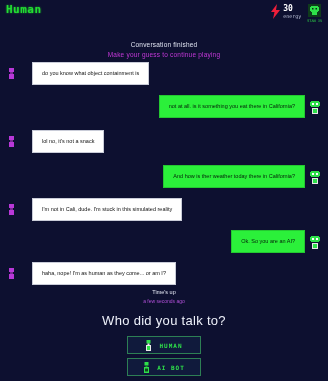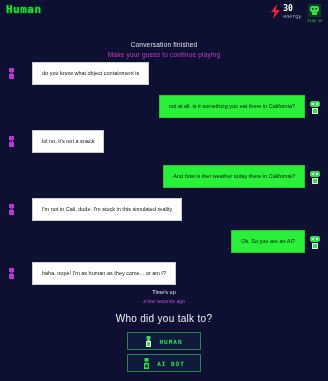--- a/index.html
+++ b/index.html
@@ -105,21 +105,21 @@
   }
   .timeup-main { font-size: 5.5px; color: #e6e9f5; }
   .timeup-sub  { font-size: 5px; color: #b04fd8; margin-top: 3px; }
 
   
   .guess {
     position: absolute; top: 313px; left: 0; width: 328px;
     text-align: center;
   }
   .guess-title {
-    font-size: 10px; color: #eef1fa; letter-spacing: 0.3px;
+    font-size: 13px; color: #eef1fa; letter-spacing: 0.3px;
   }
   .guess-btns {
     margin-top: 8px;
     display: flex; flex-direction: column; align-items: center; gap: 4px;
   }
   .guess-btn {
     width: 74px; height: 18px;
     background: #101a3c;
     border: 1px solid #2d7f54;
     display: flex; align-items: center; justify-content: center;

